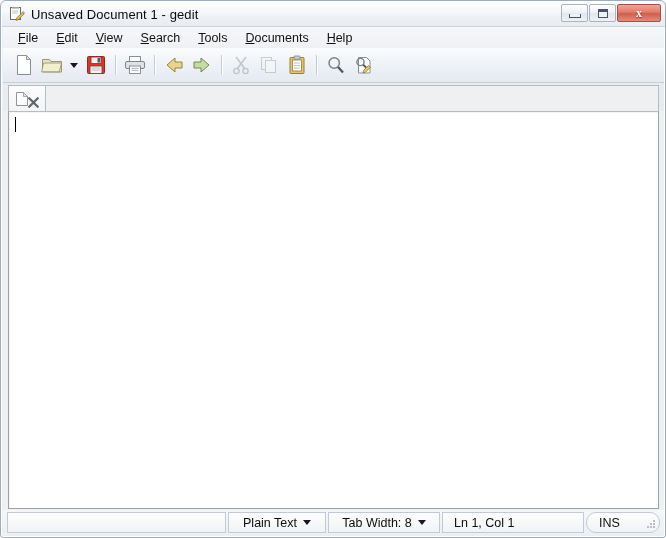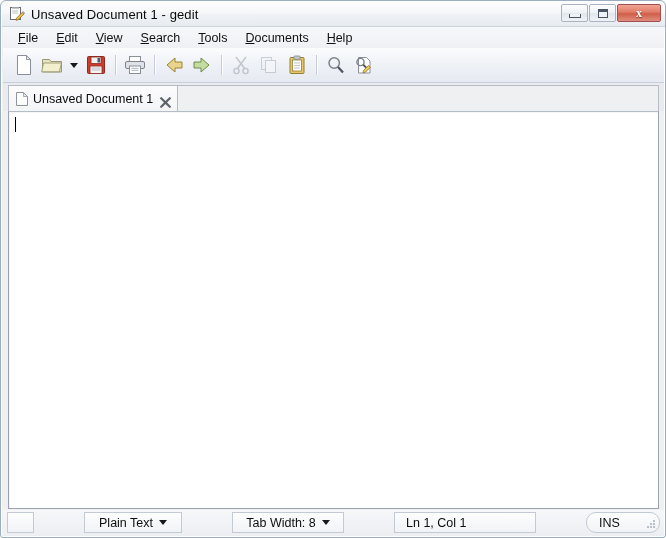--- a/index.html
+++ b/index.html
@@ -208,21 +208,20 @@
   
   .statusbar {
     position: absolute;
     left: 2px; top: 509px;
     width: 661px; height: 26px;
     background: linear-gradient(to bottom, #f6f7f9 0%, #eceef2 100%);
     display: flex;
     align-items: stretch;
     box-sizing: border-box;
     padding: 2px 4px 3px 4px;
-    gap: 48px;
   }
   .sb-panel {
     border: 1px solid #c2cad5;
     background: linear-gradient(to bottom, #fdfdfe 0%, #f1f3f6 100%);
     display: flex;
     align-items: center;
     justify-content: center;
     font-size: 12.5px;
     color: #0e0e0e;
     box-sizing: border-box;
@@ -400,21 +399,20 @@
 
   <div class="tabstrip">
     <div class="tabarea">
       <div class="tab">
         <span class="doc-icon">
           <svg width="12" height="14" viewBox="0 0 12 14">
             <path d="M0.5 0.5 h7 l4 4 v9 h-11 z" fill="#ffffff" stroke="#8f959d" stroke-width="1"></path>
             <path d="M7.5 0.5 v4 h4 z" fill="#e4e8ed" stroke="#8f959d" stroke-width="0.8"></path>
           </svg>
         </span>
-        <span class="tab-label">Unsaved Document 1</span>
         <span class="tab-close">
           <svg width="11" height="11" viewBox="0 0 11 11">
             <path d="M1.2 1.2 L9.8 9.8 M9.8 1.2 L1.2 9.8" stroke="#5e646c" stroke-width="2.2" stroke-linecap="round"></path>
           </svg>
         </span>
       </div>
     </div>
   </div>
 
   <div class="editor-wrap">

